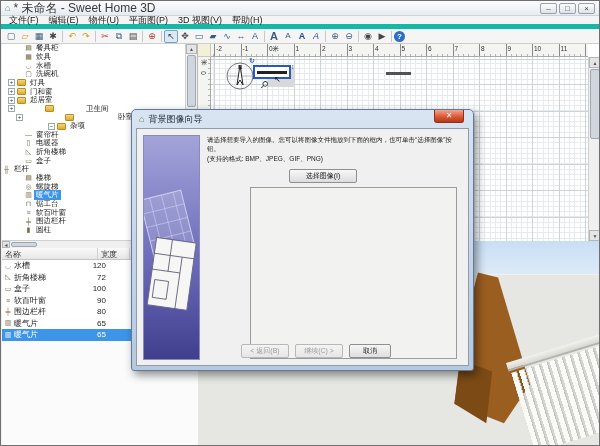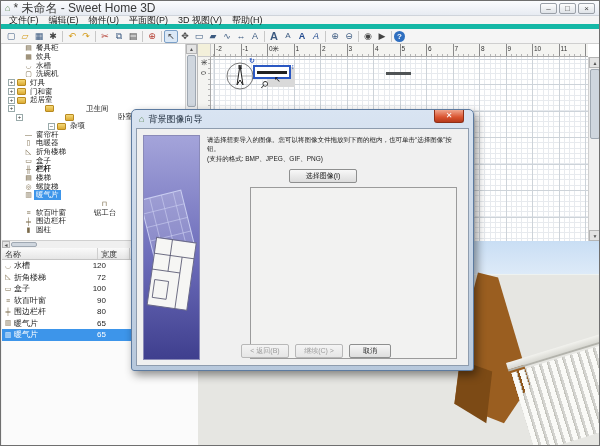--- a/index.html
+++ b/index.html
@@ -283,37 +283,37 @@
           <span class="lbl">电暖器</span>
         </div>
         <div class="trow" style="padding-left: 22px;">
           <span class="iglyph">◺</span>
           <span class="lbl">折角楼梯</span>
         </div>
         <div class="trow" style="padding-left: 22px;">
           <span class="iglyph">▭</span>
           <span class="lbl">盒子</span>
         </div>
-        <div class="trow" style="padding-left: 22px; font-weight: bold;">
+        <div class="trow" style="">
           <span class="iglyph">╫</span>
           <span class="lbl">栏杆</span>
         </div>
         <div class="trow" style="padding-left: 22px;">
           <span class="iglyph">▤</span>
           <span class="lbl">楼梯</span>
         </div>
         <div class="trow" style="padding-left: 22px;">
           <span class="iglyph">◎</span>
           <span class="lbl">螺旋梯</span>
         </div>
         <div class="trow sel" style="padding-left: 22px;">
           <span class="iglyph">▥</span>
           <span class="lbl">暖气片</span>
         </div>
-        <div class="trow" style="padding-left: 22px; flex-direction: column;">
+        <div class="trow" style="padding-left: 22px;">
           <span class="iglyph">⊓</span>
           <span class="lbl">锯工台</span>
         </div>
         <div class="trow" style="padding-left: 22px;">
           <span class="iglyph">≡</span>
           <span class="lbl">软百叶窗</span>
         </div>
         <div class="trow" style="padding-left: 22px;">
           <span class="iglyph">╪</span>
           <span class="lbl">围边栏杆</span>

